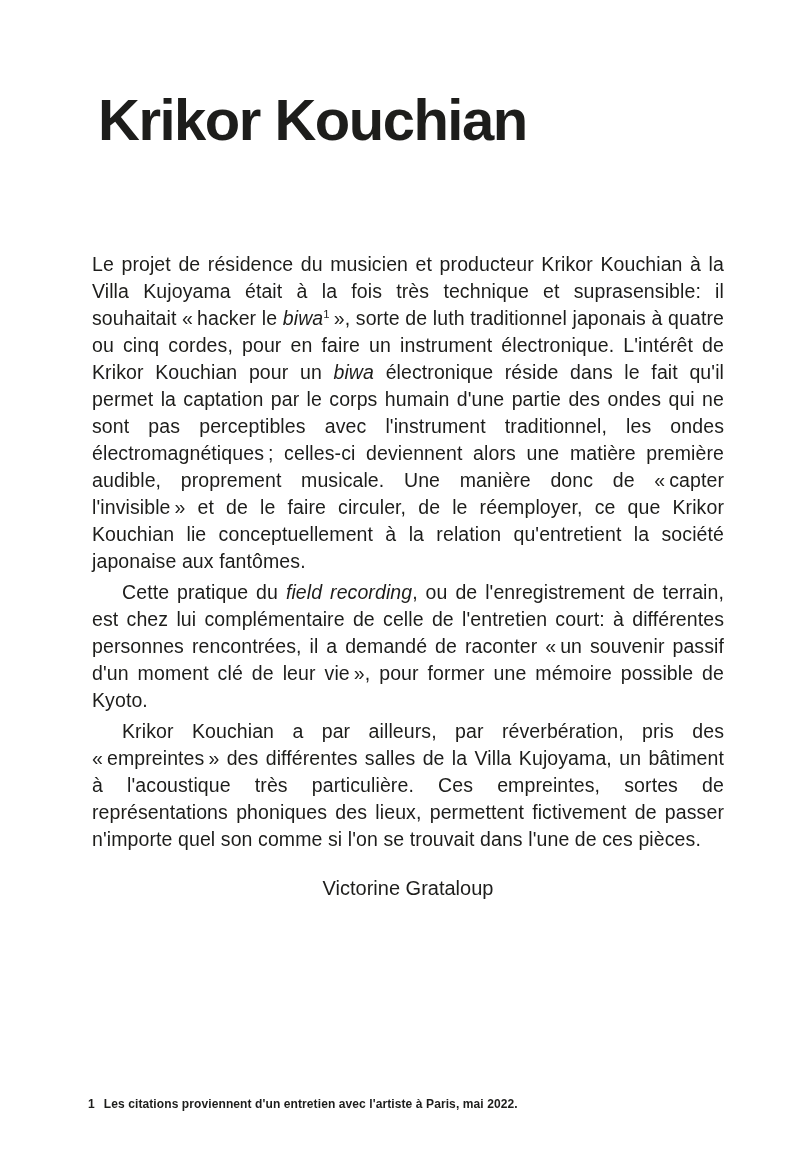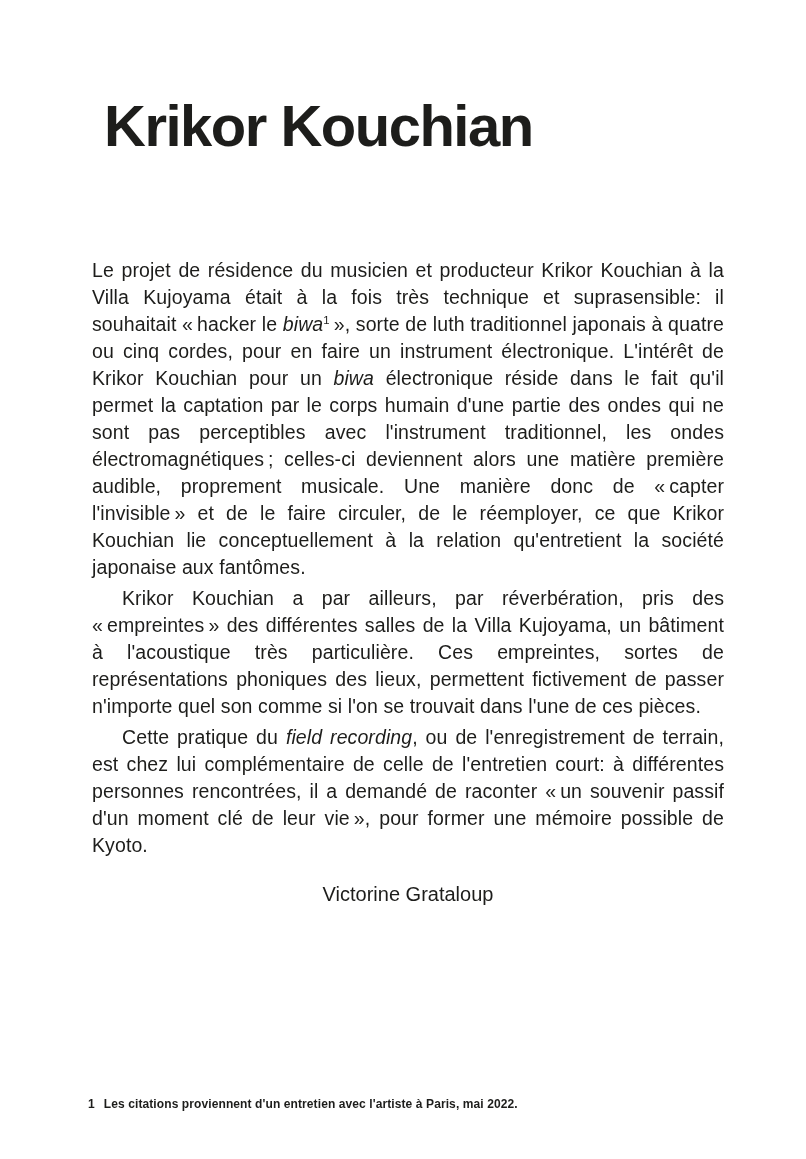--- a/index.html
+++ b/index.html
@@ -12,21 +12,21 @@
     width: 806px;
     height: 1159px;
     background: #ffffff;
     color: #1d1d1b;
     font-family: "Liberation Sans", sans-serif;
     box-sizing: border-box;
     padding: 82px 78px 0 88px;
     overflow: hidden;
   }
   .doc-header h1 {
-    margin: 16px;
+    margin: 10px;
     font-size: 58px;
     line-height: 0.95;
     font-weight: 800;
     letter-spacing: -1.5px;
   }
   .doc-header .subtitle {
     margin: 16px 0 0 0;
     font-size: 21px;
     font-weight: 700;
     letter-spacing: 0.1px;
@@ -71,23 +71,23 @@
 <div class="page">
 
   <header class="doc-header">
     <h1>Krikor Kouchian</h1>
   </header>
 
   <main class="article">
 
     <p class="para"><span>Le projet de résidence du musicien et producteur Krikor Kouchian à la Villa Kujoyama était à la fois très technique et suprasensible: il souhaitait « hacker le </span><em>biwa</em><sup>1</sup><span> », sorte de luth traditionnel japonais à quatre ou cinq cordes, pour en faire un instrument électronique. L'intérêt de Krikor Kouchian pour un </span><em>biwa</em><span> électronique réside dans le fait qu'il permet la captation par le corps humain d'une partie des ondes qui ne sont pas perceptibles avec l'instrument traditionnel, les ondes électromagnétiques ; celles-ci deviennent alors une matière première audible, proprement musicale. Une manière donc de « capter l'invisible » et de le faire circuler, de le réemployer, ce que Krikor Kouchian lie conceptuellement à la relation qu'entretient la société japonaise aux fantômes.</span></p>
 
+    <p class="para indent"><span>Cette pratique du </span><em>field recording</em><span>, ou de l'enregistrement de terrain, est chez lui complémentaire de celle de l'entretien court: à différentes personnes rencontrées, il a demandé de raconter « un souvenir passif d'un moment clé de leur vie », pour former une mémoire possible de Kyoto.</span></p>
+
     <p class="para indent"><span>Krikor Kouchian a par ailleurs, par réverbération, pris des « empreintes » des différentes salles de la Villa Kujoyama, un bâtiment à l'acoustique très particulière. Ces empreintes, sortes de représentations phoniques des lieux, permettent fictivement de passer n'importe quel son comme si l'on se trouvait dans l'une de ces pièces.</span></p>
-
-    <p class="para indent"><span>Cette pratique du </span><em>field recording</em><span>, ou de l'enregistrement de terrain, est chez lui complémentaire de celle de l'entretien court: à différentes personnes rencontrées, il a demandé de raconter « un souvenir passif d'un moment clé de leur vie », pour former une mémoire possible de Kyoto.</span></p>
 
     <p class="byline">Victorine Grataloup</p>
 
   </main>
 
   <footer class="footnote">
     <span class="fn-marker">1</span><span class="fn-text">Les citations proviennent d'un entretien avec l'artiste à Paris, mai 2022.</span>
   </footer>
 
 </div>

